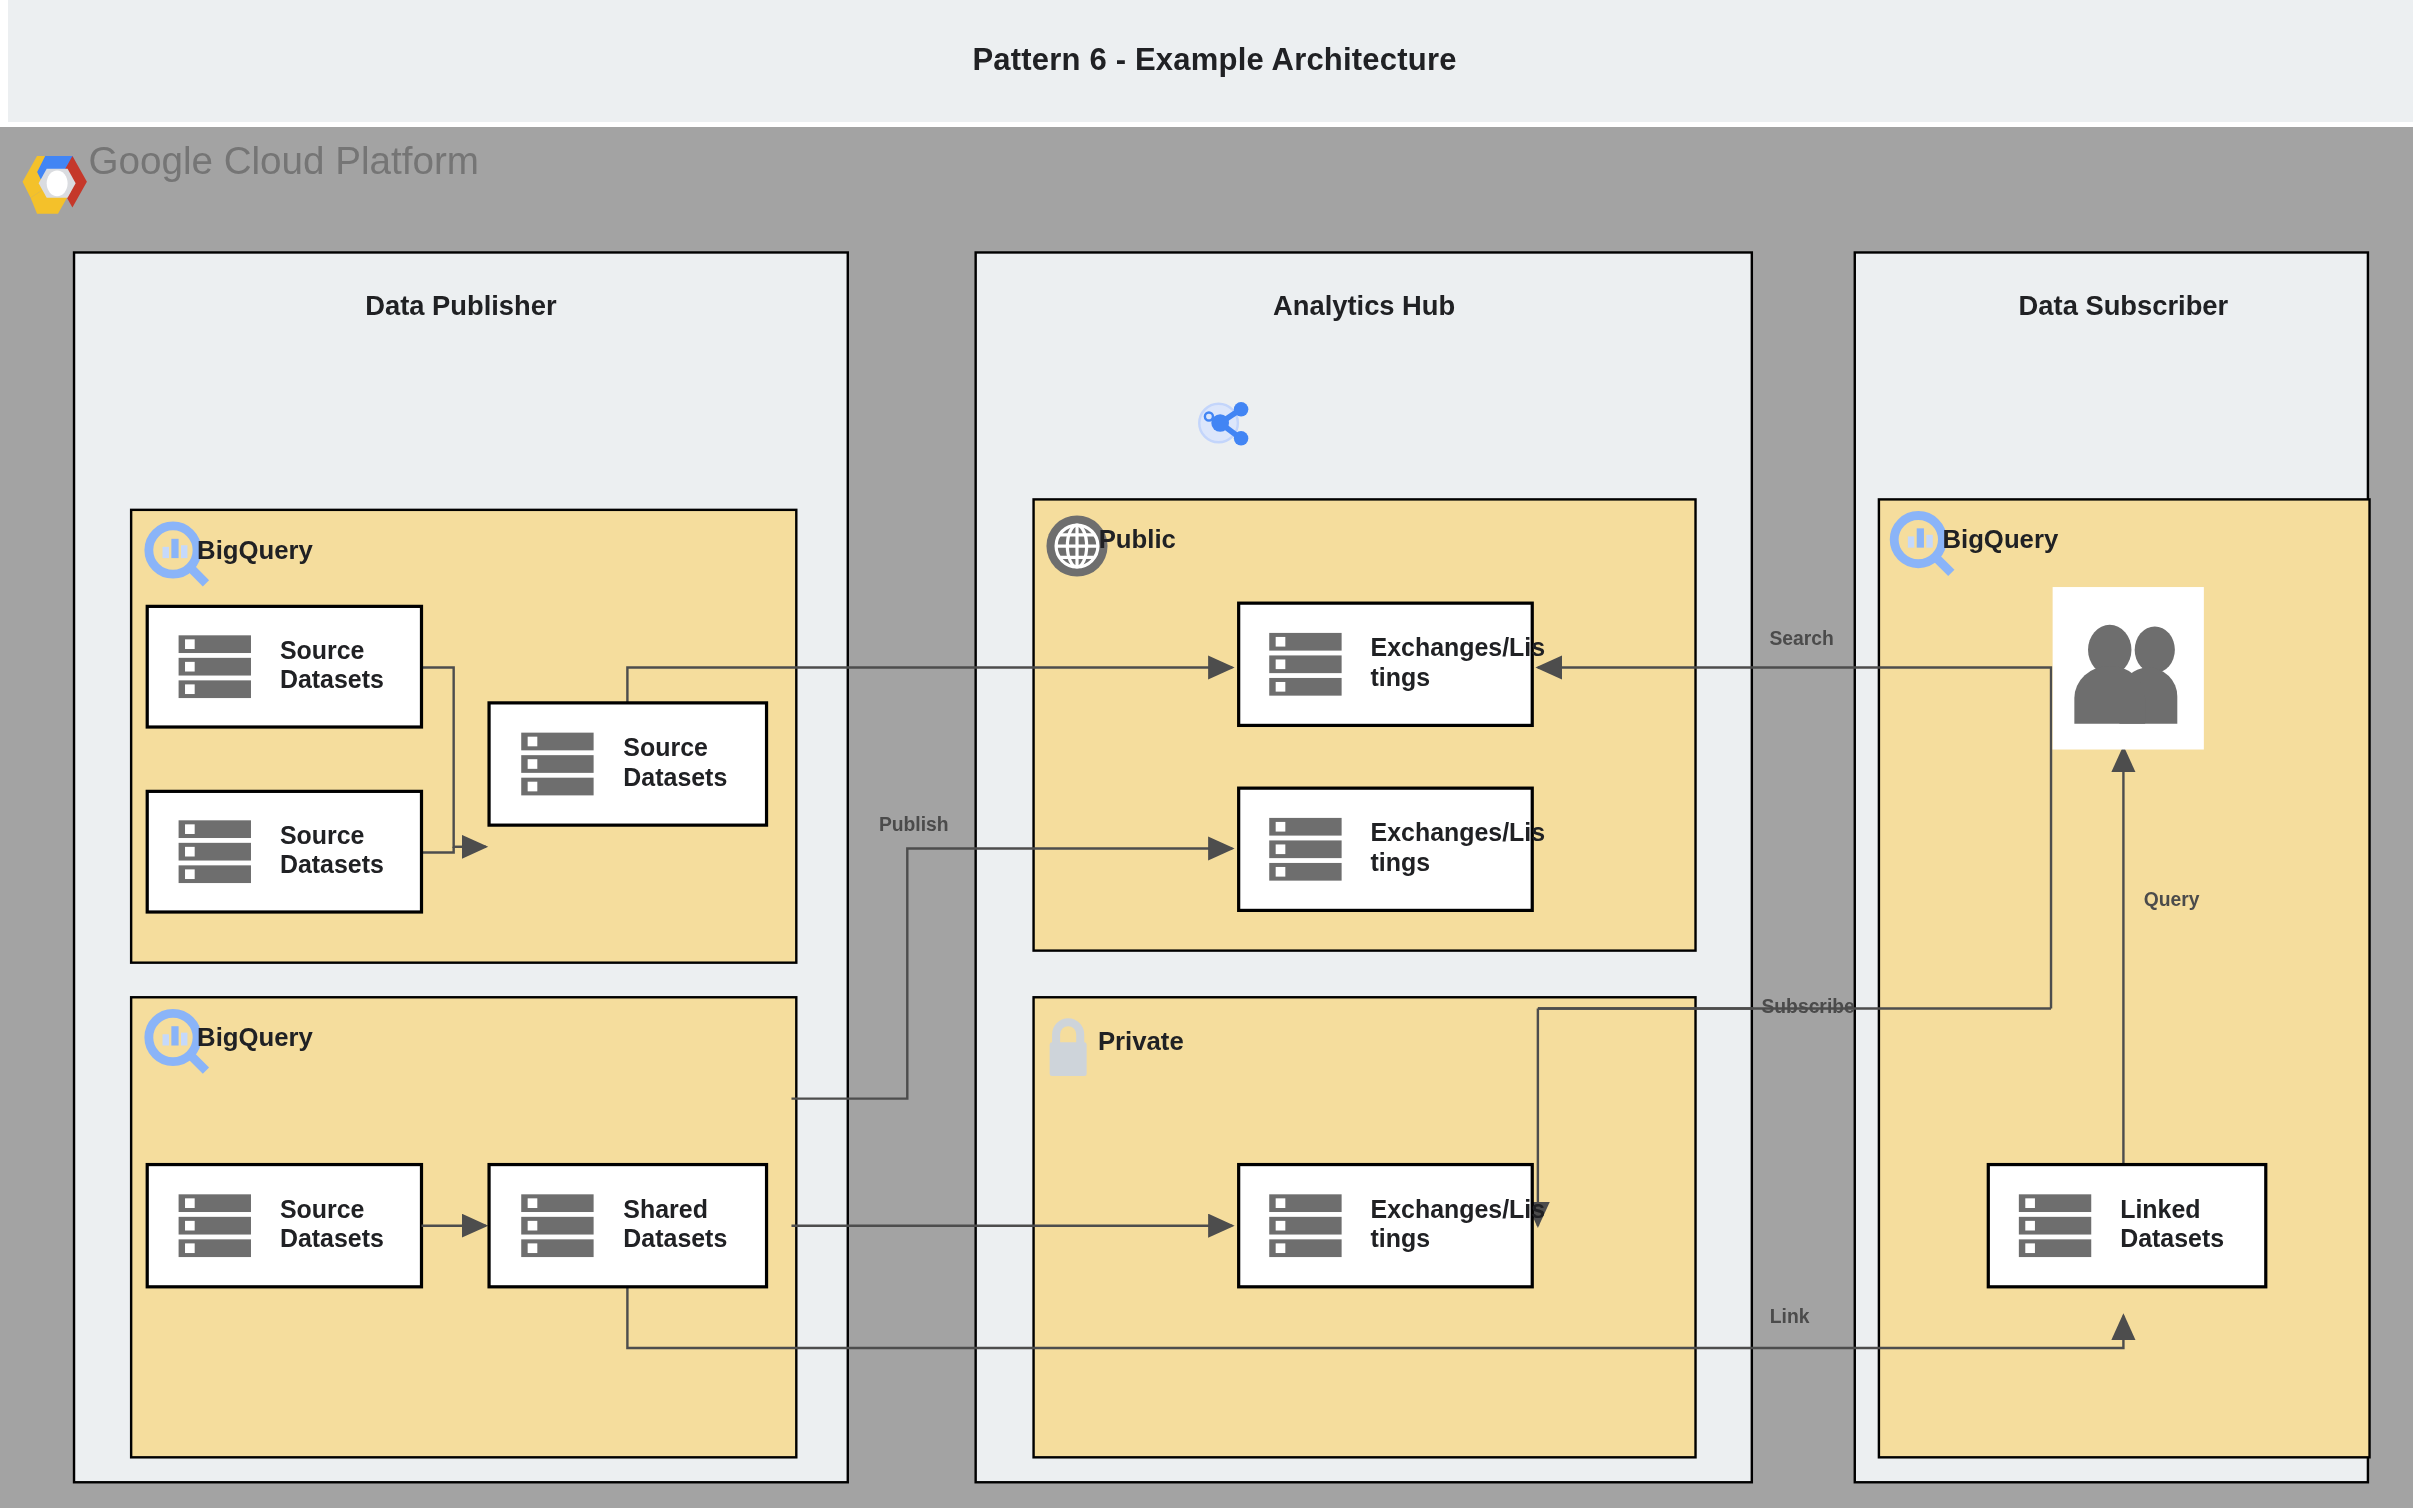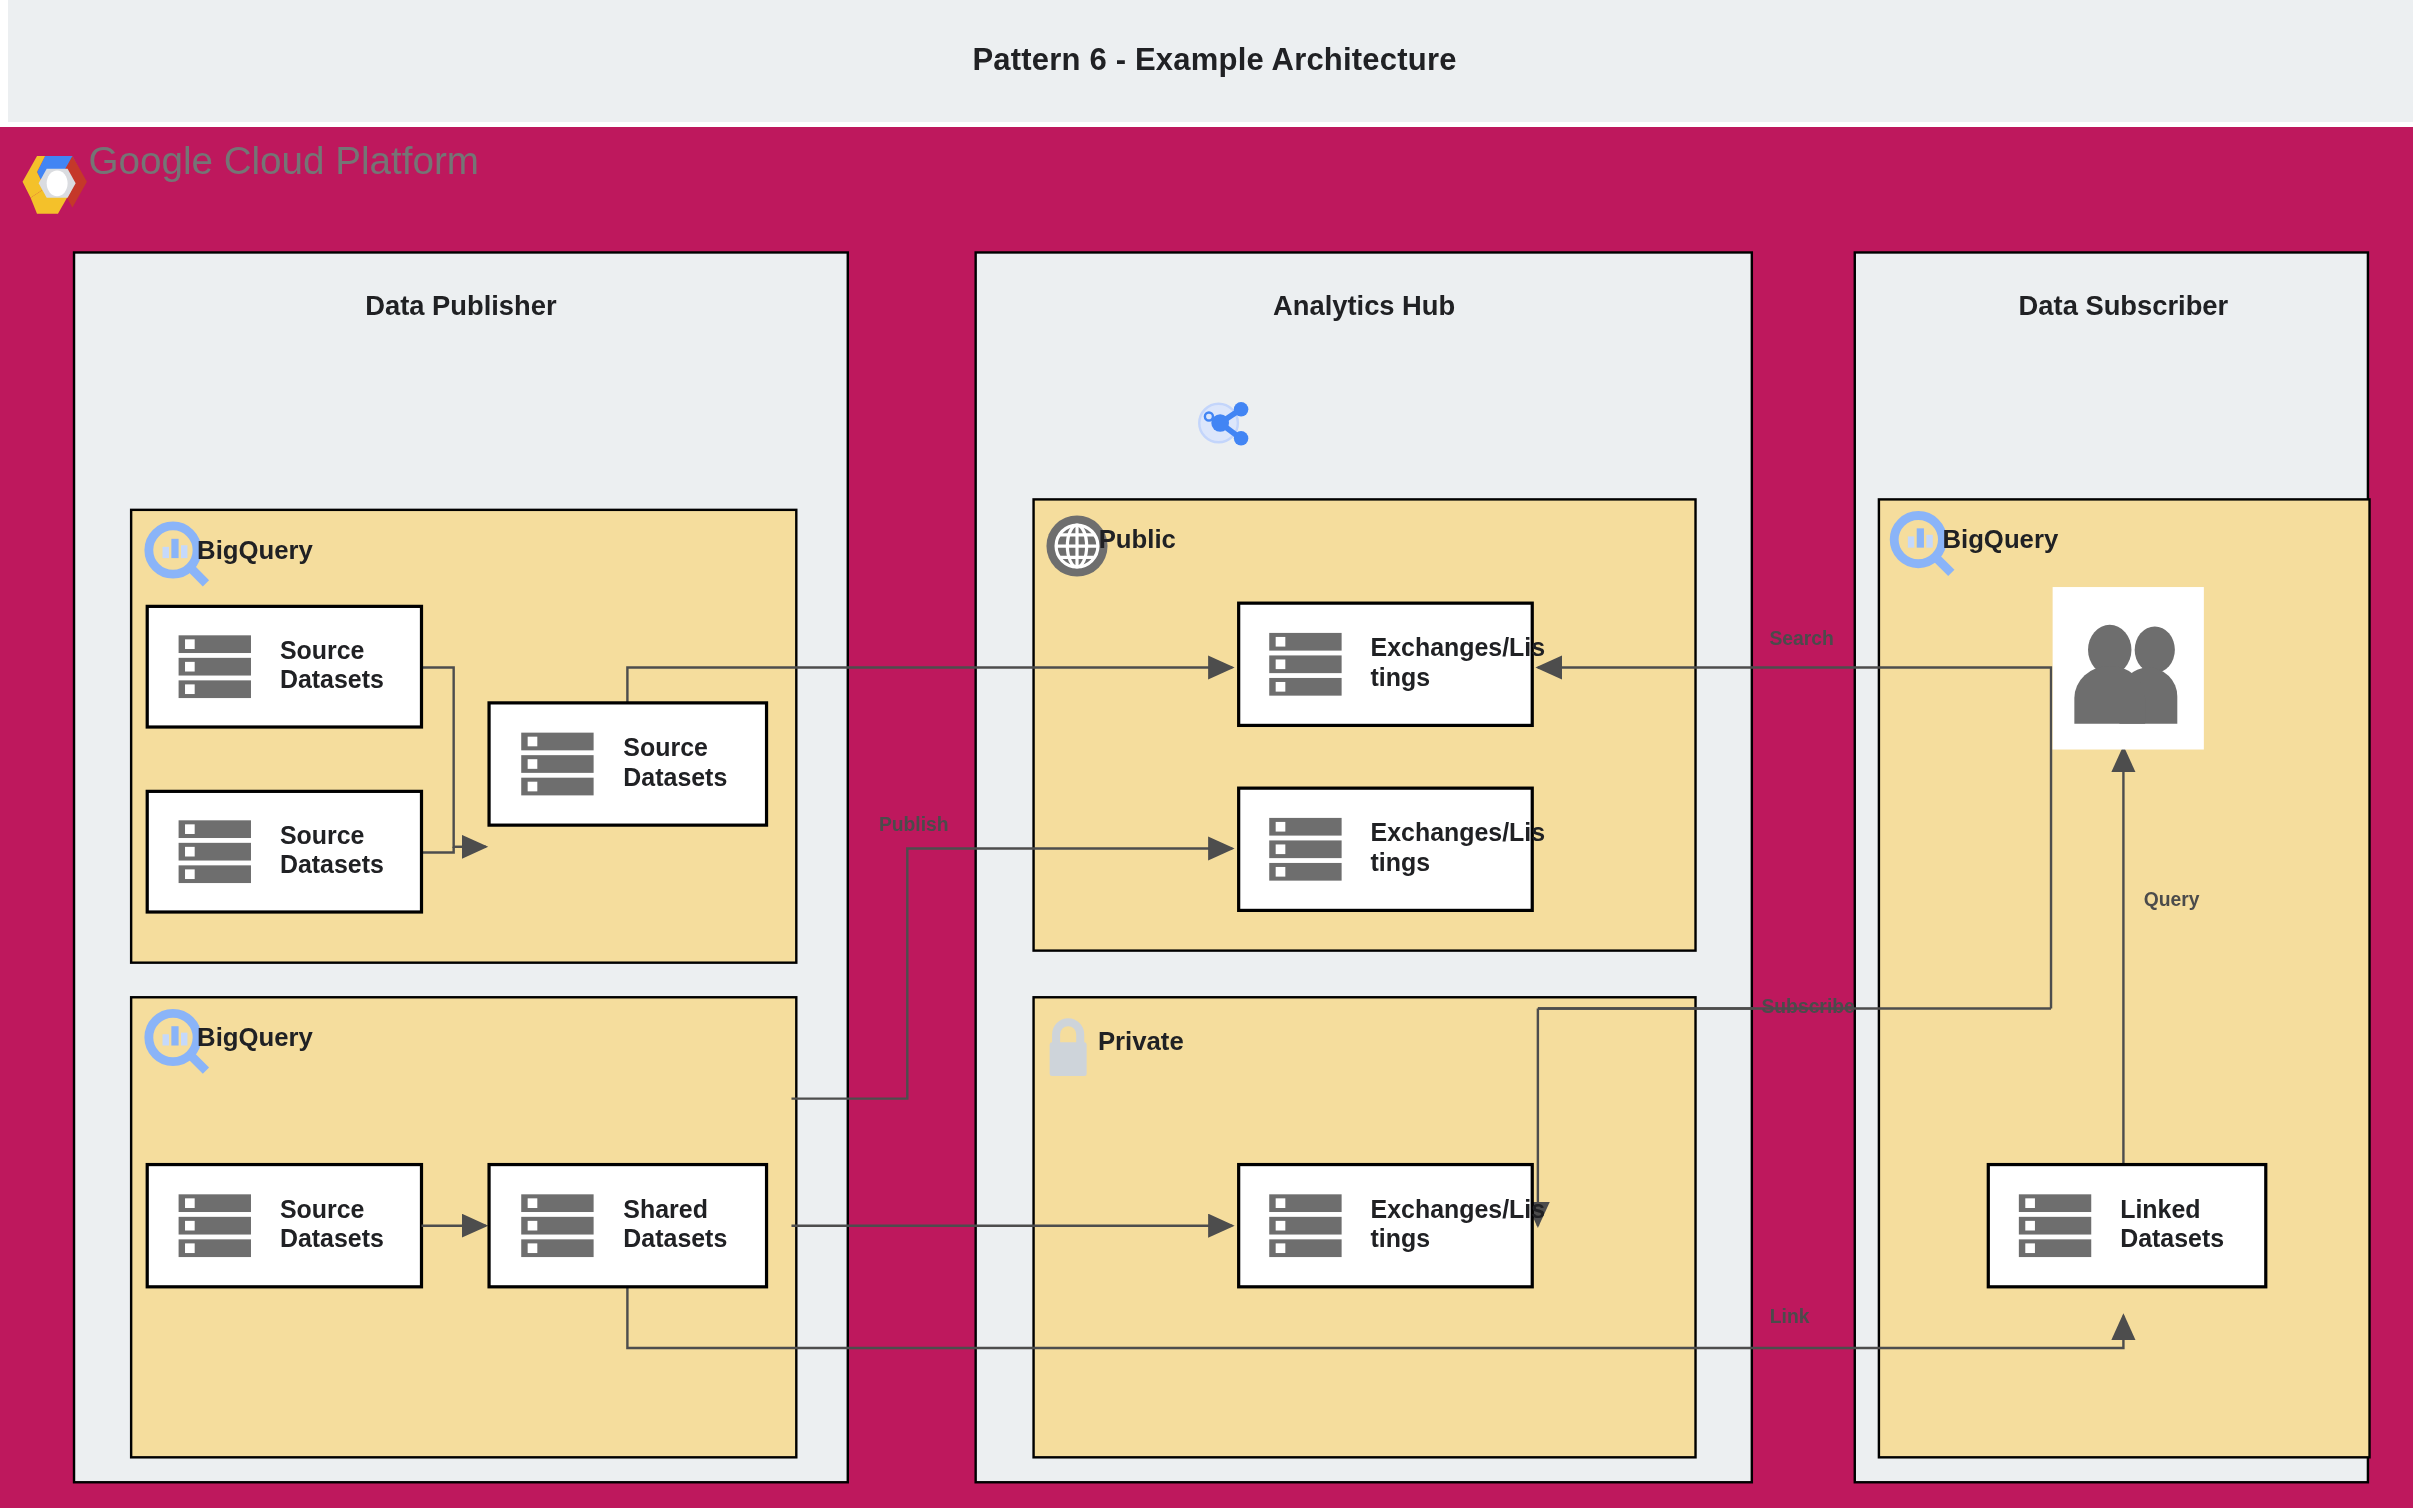--- a/index.html
+++ b/index.html
@@ -1,21 +1,21 @@
 <!DOCTYPE html>
 <html style="font-size:13px"><head>
 <meta charset="utf-8">
 <style>
   html,body{margin:0;padding:0;background:#ffffff;}
   body{font-family:"Liberation Sans",sans-serif;}
   #stage{position:relative;width:2413px;height:1508px;background:#ffffff;overflow:hidden;}
   #title-bar{position:absolute;left:8px;top:0;width:2413px;height:122px;background:#eceff1;}
   #title-text{position:absolute;left:0;top:42px;width:2413px;text-align:center;
     font-size:31px;font-weight:bold;color:#202124;letter-spacing:0.2px;}
-  #canvas{position:absolute;left:0;top:127px;width:2413px;height:1381px;background:#be185d;}
+  #canvas{position:absolute;left:0;top:127px;width:2413px;height:1381px;background:#a3a3a3;}
   svg{position:absolute;left:0;top:0;}
   .lbl{font-family:"Liberation Sans",sans-serif;}
   .zone-title{font-size:34px;font-weight:bold;fill:#202124;text-anchor:middle;}
   .grp-title{font-size:32px;font-weight:bold;fill:#202124;}
   .node-title{font-size:31px;font-weight:bold;fill:#202124;}
   .edge-label{font-size:24px;font-weight:bold;fill:#4b4b4b;text-anchor:middle;}
   .gcp-word{font-size:48px;fill:#757575;}
 </style>
 </head>
 <body>

